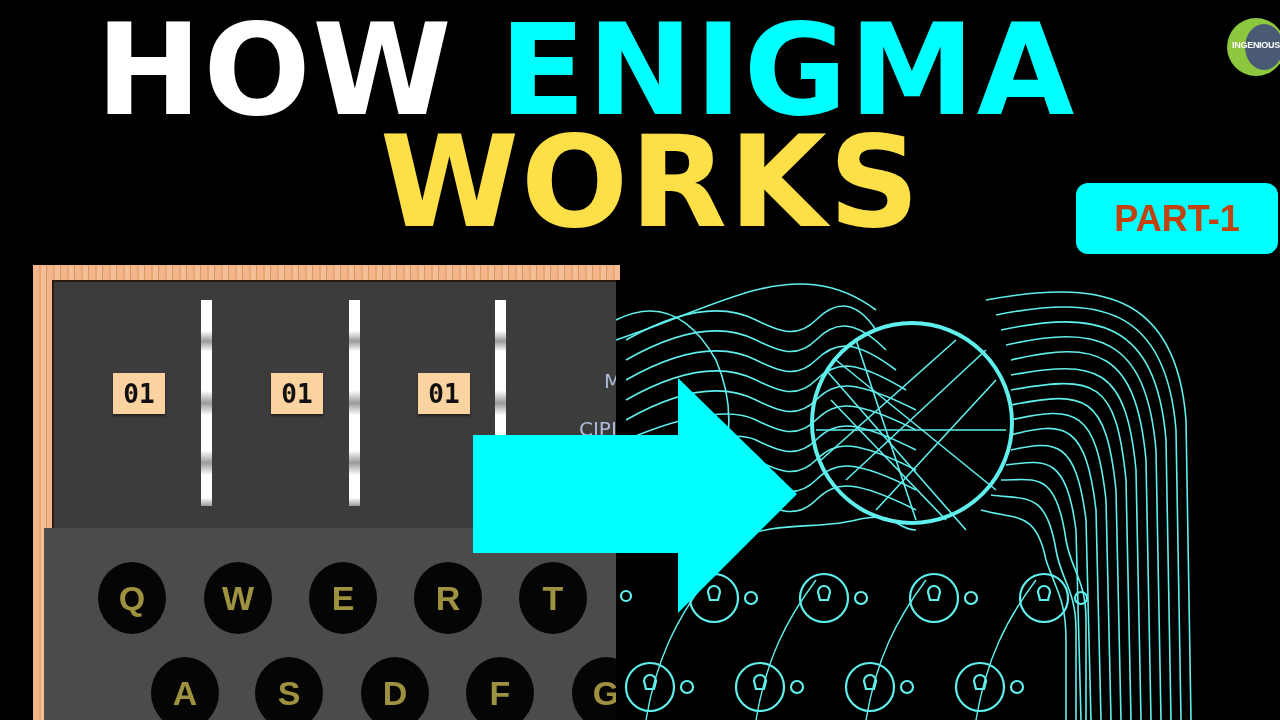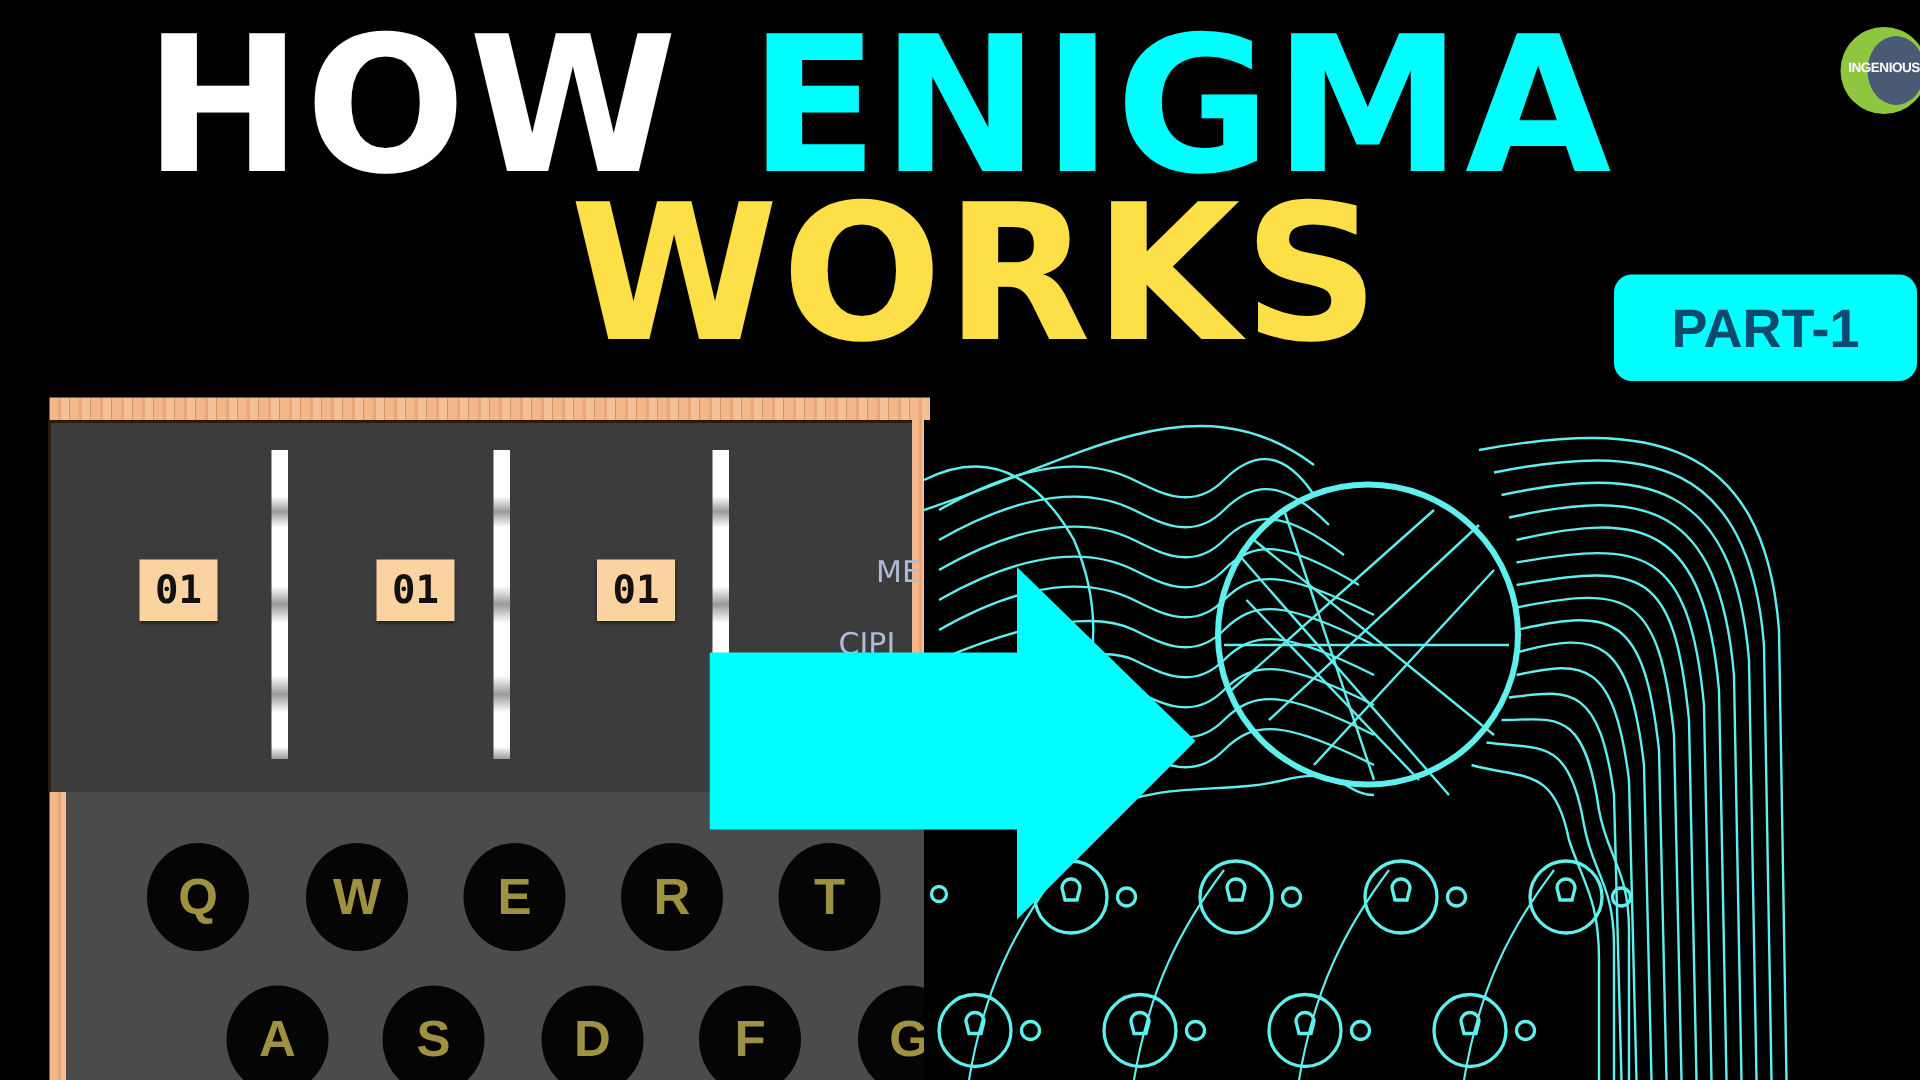--- a/index.html
+++ b/index.html
@@ -5,23 +5,23 @@
   html,body{margin:0;padding:0;background:#000;}
   body{width:1280px;height:720px;position:relative;overflow:hidden;font-family:"Liberation Sans","DejaVu Sans",sans-serif;}
   .abs{position:absolute;}
   .title-line{position:absolute;font-family:"DejaVu Sans","Liberation Sans",sans-serif;font-weight:bold;letter-spacing:2px;line-height:1;white-space:nowrap;}
   #title-1{left:96px;top:8px;font-size:126px;color:#fff;}
   #title-1 .accent{color:#00ffff;}
   #title-2{left:380px;top:120px;font-size:126px;color:#fde047;}
   #logo{left:1207px;top:18px;width:58px;height:58px;border-radius:50%;background:#8dc63f;overflow:hidden;margin-left:20px;}
   #logo .inner{position:absolute;left:18px;top:6px;width:38px;height:46px;border-radius:50%;background:#4a5a74;}
   #logo .txt{position:absolute;left:0;top:22px;width:58px;text-align:center;font-size:9px;font-weight:bold;color:#fff;letter-spacing:-0.3px;}
-  #badge{left:1076px;top:183px;width:202px;height:71px;background:#00ffff;border-radius:12px;display:flex;align-items:center;justify-content:center;font-weight:bold;font-size:36px;color:#0c4a6e;}
+  #badge{left:1076px;top:183px;width:202px;height:71px;background:#00ffff;border-radius:12px;display:flex;align-items:center;justify-content:center;font-weight:bold;font-size:36px;color:#c2410c;}
   #wood{left:33px;top:265px;width:587px;height:460px;background:repeating-linear-gradient(90deg,#f2b68a 0 6px,#e9a677 6px 8px,#f4bf96 8px 13px,#d8965f 13px 14px);}
-  #panel-top{left:32px;top:280px;width:576px;height:248px;background:#3c3c3c;box-shadow:inset 2px 2px 0 #2a1a10;}
+  #panel-top{left:52px;top:280px;width:576px;height:248px;background:#3c3c3c;box-shadow:inset 2px 2px 0 #2a1a10;}
   #panel-keys{left:44px;top:528px;width:576px;height:200px;background:#4b4b4b;}
   .rotor-window{position:absolute;width:52px;height:41px;background:#fad3a0;color:#111;font-family:"DejaVu Sans Mono","Liberation Mono",monospace;font-weight:bold;font-size:26px;display:flex;align-items:center;justify-content:center;box-shadow:0 2px 2px #222;}
   .rotor-bar{position:absolute;width:11px;height:206px;background:linear-gradient(180deg,#fff 0%,#fff 15%,#9a9a9a 20%,#fff 25%,#fff 44%,#9a9a9a 50%,#fff 56%,#fff 73%,#9a9a9a 79%,#fff 85%,#fff 96%,#9a9a9a 100%);}
   .side-label{position:absolute;color:#aebbd6;font-family:"DejaVu Sans","Liberation Sans",sans-serif;font-size:20px;}
   .key{position:absolute;width:68px;height:72px;border-radius:50%;background:#050505;color:#9e9140;font-weight:bold;font-size:34px;display:flex;align-items:center;justify-content:center;}
   #diagram{left:616px;top:280px;width:664px;height:440px;background:#000;}
   #arrow{left:473px;top:378px;width:330px;height:235px;}
 </style>
 </head>
 <body>

